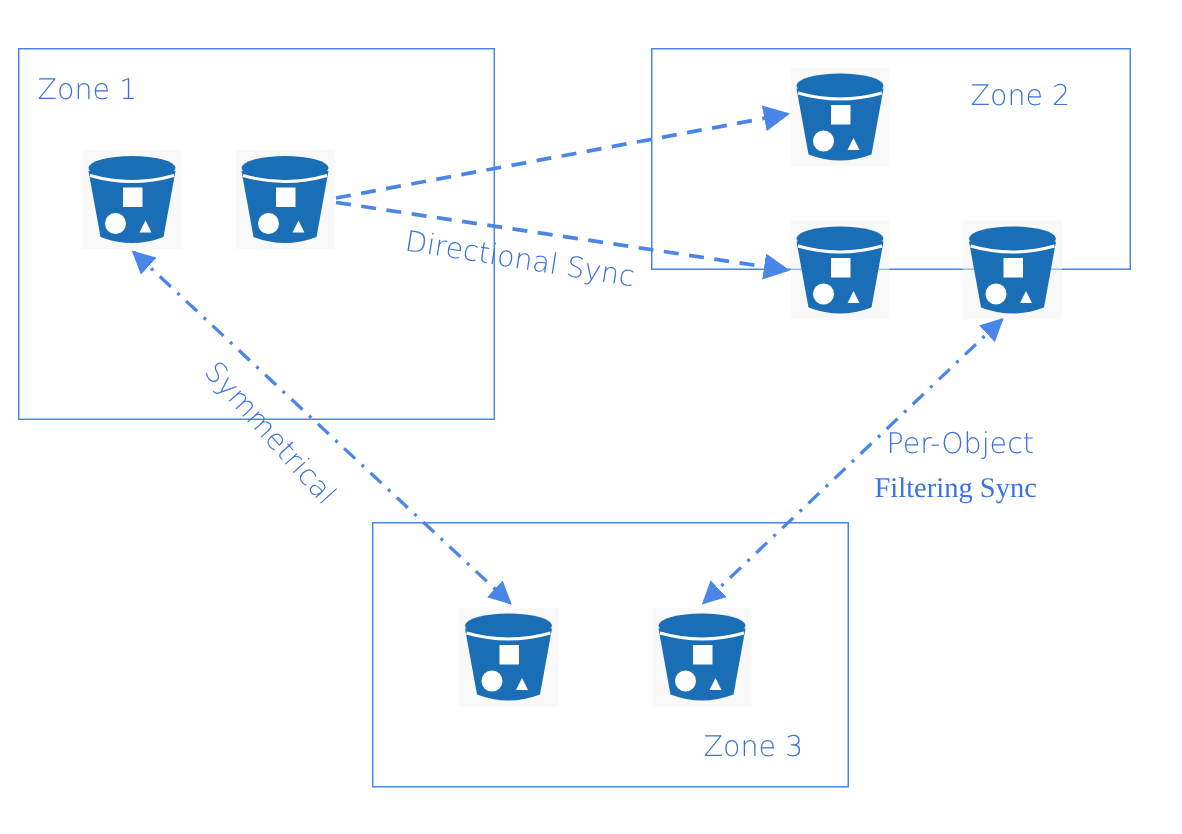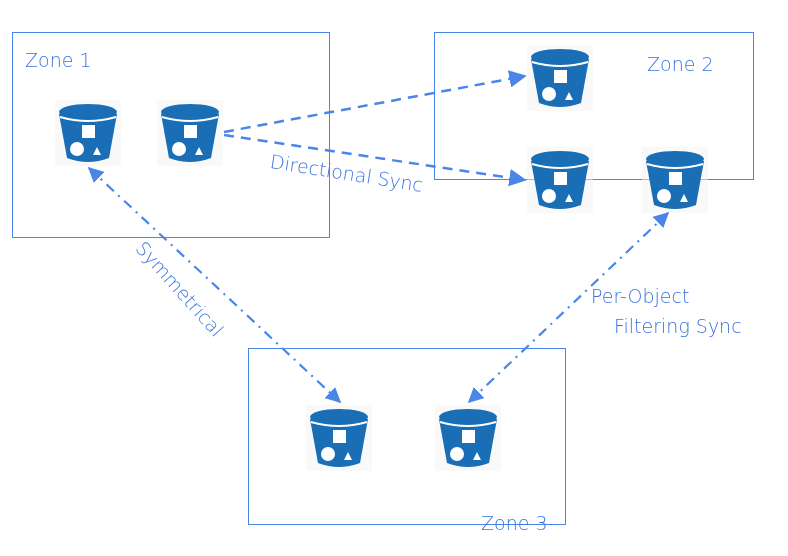--- a/index.html
+++ b/index.html
@@ -22,28 +22,28 @@
       <path d="M4 14 L62 14 L54 58 Q33 66 12 58 Z" fill="#1a6eb5"></path>
       <ellipse cx="33" cy="12" rx="29" ry="8" fill="#1a6eb5"></ellipse>
       <path d="M5 17 Q33 25 61 17" stroke="#ffffff" stroke-width="2" fill="none"></path>
       <rect x="27" y="25" width="13" height="13" fill="#ffffff"></rect>
       <circle cx="22" cy="49" r="7" fill="#ffffff"></circle>
       <polygon points="38,55 46,55 42,47" fill="#ffffff"></polygon>
     </symbol>
   </defs>
 </svg>
 
-<div class="zone" style="left:12px; top:32px; width:318px; height:206px;">
+<div class="zone" style="left:12px; top:32px; width:318px; height:248px;">
   <span class="zone-label" style="left:12px; top:16px;">Zone 1</span>
 </div>
 <div class="zone" style="left:434px; top:32px; width:320px; height:148px;">
   <span class="zone-label" style="left:212px; top:20px;">Zone 2</span>
 </div>
 <div class="zone" style="left:248px; top:348px; width:318px; height:177px;">
-  <span class="zone-label" style="left:232px; top:138px;margin-top:25px;">Zone 3</span>
+  <span class="zone-label" style="left:220px; top:138px;">Zone 3</span>
 </div>
 
 <div class="bucket" style="left:55px; top:100px;">
     <svg>
       <use href="#bucket-sym"></use>
     </svg>
   </div>
 <div class="bucket" style="left:157px; top:100px;">
     <svg>
       <use href="#bucket-sym"></use>
@@ -83,13 +83,13 @@
   </defs>
   <line x1="224" y1="132" x2="525" y2="76" stroke="#4a86e8" stroke-width="2.5" stroke-dasharray="10,7" marker-end="url(#arr)"></line>
   <line x1="224" y1="135" x2="525" y2="180" stroke="#4a86e8" stroke-width="2.5" stroke-dasharray="10,7" marker-end="url(#arr)"></line>
   <line x1="89" y1="168" x2="340" y2="402" stroke="#4a86e8" stroke-width="2.2" stroke-dasharray="10,6,2,6" marker-start="url(#arr)" marker-end="url(#arr)"></line>
   <line x1="668" y1="213" x2="469" y2="402" stroke="#4a86e8" stroke-width="2.2" stroke-dasharray="10,6,2,6" marker-start="url(#arr)" marker-end="url(#arr)"></line>
 </svg>
 
 <span class="lbl" style="left:272px; top:150px; transform: rotate(9deg);">Directional Sync</span>
 <span class="lbl" style="left:148px; top:237px; transform: rotate(48deg);">Symmetrical</span>
 <span class="lbl" style="left:591px; top:285px;">Per-Object</span>
-<span class="lbl" style="left:614px; top:315px;">Filtering Sync</span>
+<span class="lbl" style="left:583px; top:315px;font-family:Liberation Serif, serif;">Filtering Sync</span>
 
 </body></html>

